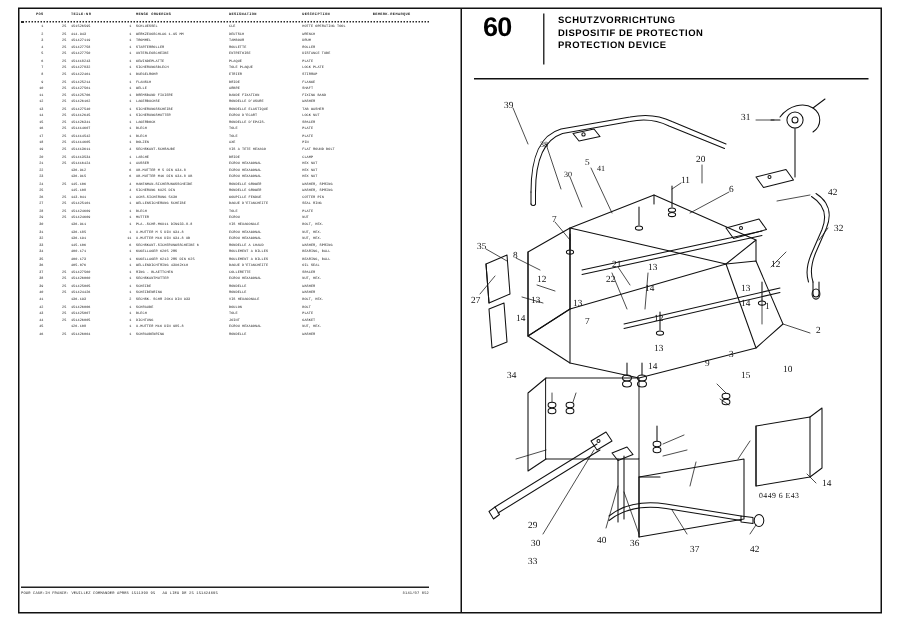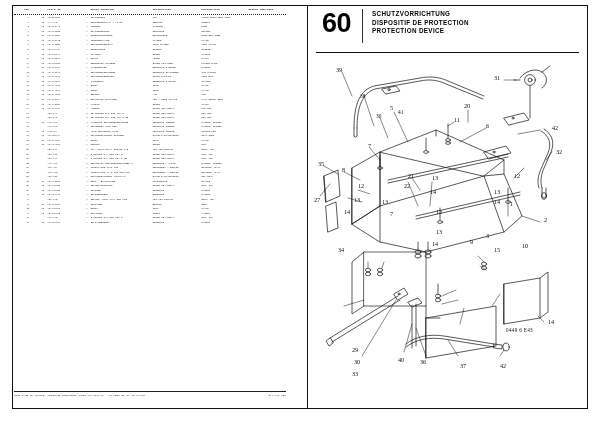--- a/index.html
+++ b/index.html
@@ -25,21 +25,21 @@
   .c-en{width:50px;text-align:left;}
   .c-rm{width:40px;text-align:left;}
 
   .footline{position:absolute;left:14px;top:391px;width:272px;height:0;border-top:1px solid #222;}
   .footer{position:absolute;left:14px;top:394px;width:272px;display:flex;justify-content:space-between;
           font-family:"Liberation Mono",monospace;font-size:2.5px;letter-spacing:.1px;color:#1f1f1f;white-space:pre;}
 
   
   .right{position:absolute;left:296px;top:0;width:279px;height:404px;}
   .titlebar{position:absolute;left:8px;top:6px;width:263px;height:46px;}
-  .secnum{position:absolute;left:6px;top:2px;font-size:27px;font-weight:bold;color:#000;
+  .secnum{position:absolute;left:6px;top:2px;font-size:18px;font-weight:bold;color:#000;
           letter-spacing:-0.5px;font-family:"Liberation Sans",sans-serif;}
   .secdiv{position:absolute;left:46px;top:3px;width:1px;height:34px;background:#333;}
   .titles{position:absolute;left:56px;top:4px;}
   .titles div{font-size:6.3px;font-weight:bold;letter-spacing:.35px;color:#000;line-height:8.6px;}
   .tbrule{position:absolute;left:8px;top:52px;width:263px;height:0;border-top:1.6px solid #111;}
 
   
   .draw{position:absolute;left:0;top:56px;width:279px;height:348px;}
   .draw svg{display:block;}
   .lbl{font-family:"Liberation Serif",serif;font-size:6.2px;fill:#111;}

